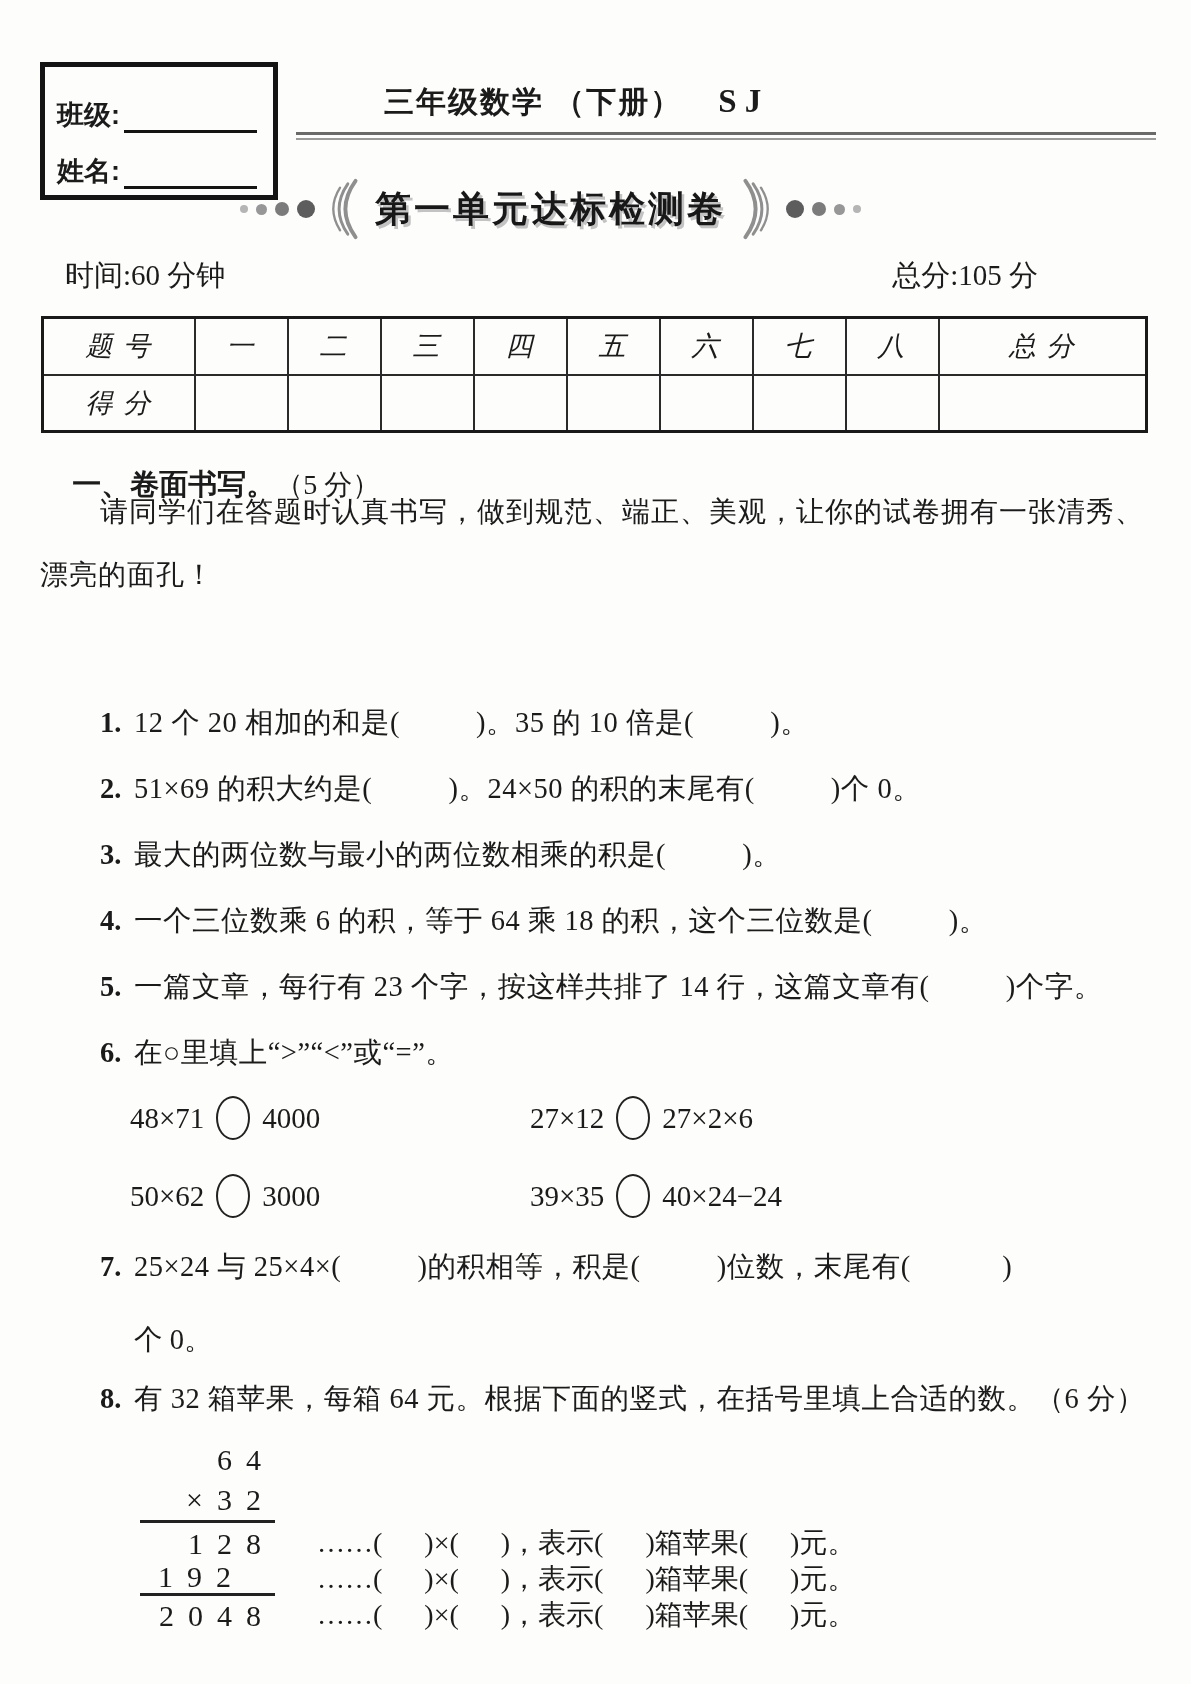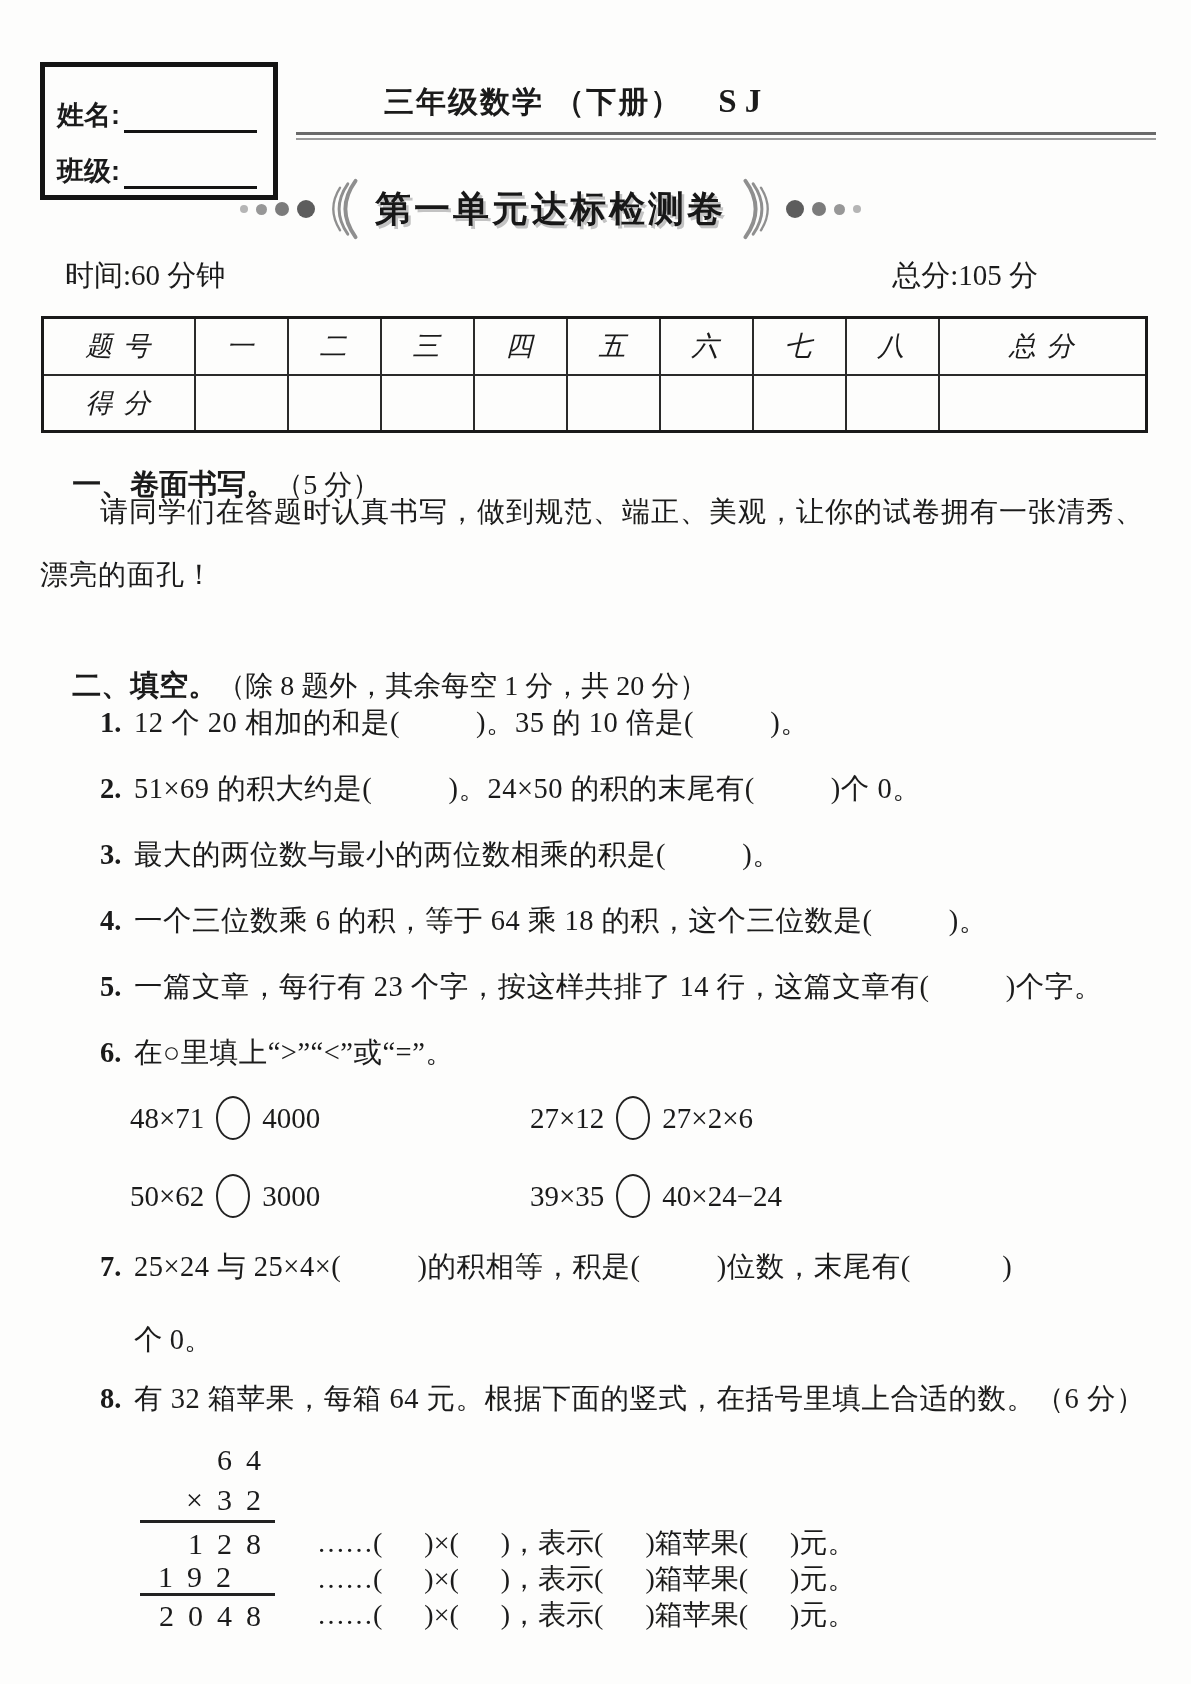--- a/index.html
+++ b/index.html
@@ -92,25 +92,25 @@
   .annot { margin-left:42px; font-size:28px; line-height:33px;
     white-space:pre; padding-bottom:1px; }
 </style>
 </head>
 <body>
 
 <div class="page">
 
   <div class="info-box">
     <div class="info-line">
+      <span>班级:</span>
+      <span class="uline"></span>
+    </div>
+    <div class="info-line">
       <span>姓名:</span>
-      <span class="uline"></span>
-    </div>
-    <div class="info-line">
-      <span>班级:</span>
       <span class="uline"></span>
     </div>
   </div>
 
   <div class="header-main">
     <div class="course-title-row">
       <span>三年级数学 （下册）</span>
       <span class="edition">SJ</span>
     </div>
     <div class="header-rule"></div>
@@ -176,23 +176,20 @@
     </tr>
   </tbody>
     </table>
 
   <div class="sec-head" style="top:432px">
     <span>一、卷面书写。</span><span class="pts">（5 分）</span>
   </div>
   <div class="body-line indent" style="top:493px">请同学们在答题时认真书写，做到规范、端正、美观，让你的试卷拥有一张清秀、</div>
   <div class="body-line" style="top:556px">漂亮的面孔！</div>
 
-  <div class="sec-head" style="top:633px">
-    <span>二、填空。</span><span class="pts">（除 8 题外，其余每空 1 分，共 20 分）</span>
-  </div>
 
   <div class="q-row" style="top:704px">
     <span class="q-num">1.</span>
     <span class="q-text">12 个 20 相加的和是(          )。35 的 10 倍是(          )。</span>
   </div>
   <div class="q-row" style="top:770px">
     <span class="q-num">2.</span>
     <span class="q-text">51×69 的积大约是(          )。24×50 的积的末尾有(          )个 0。</span>
   </div>
   <div class="q-row" style="top:836px">

